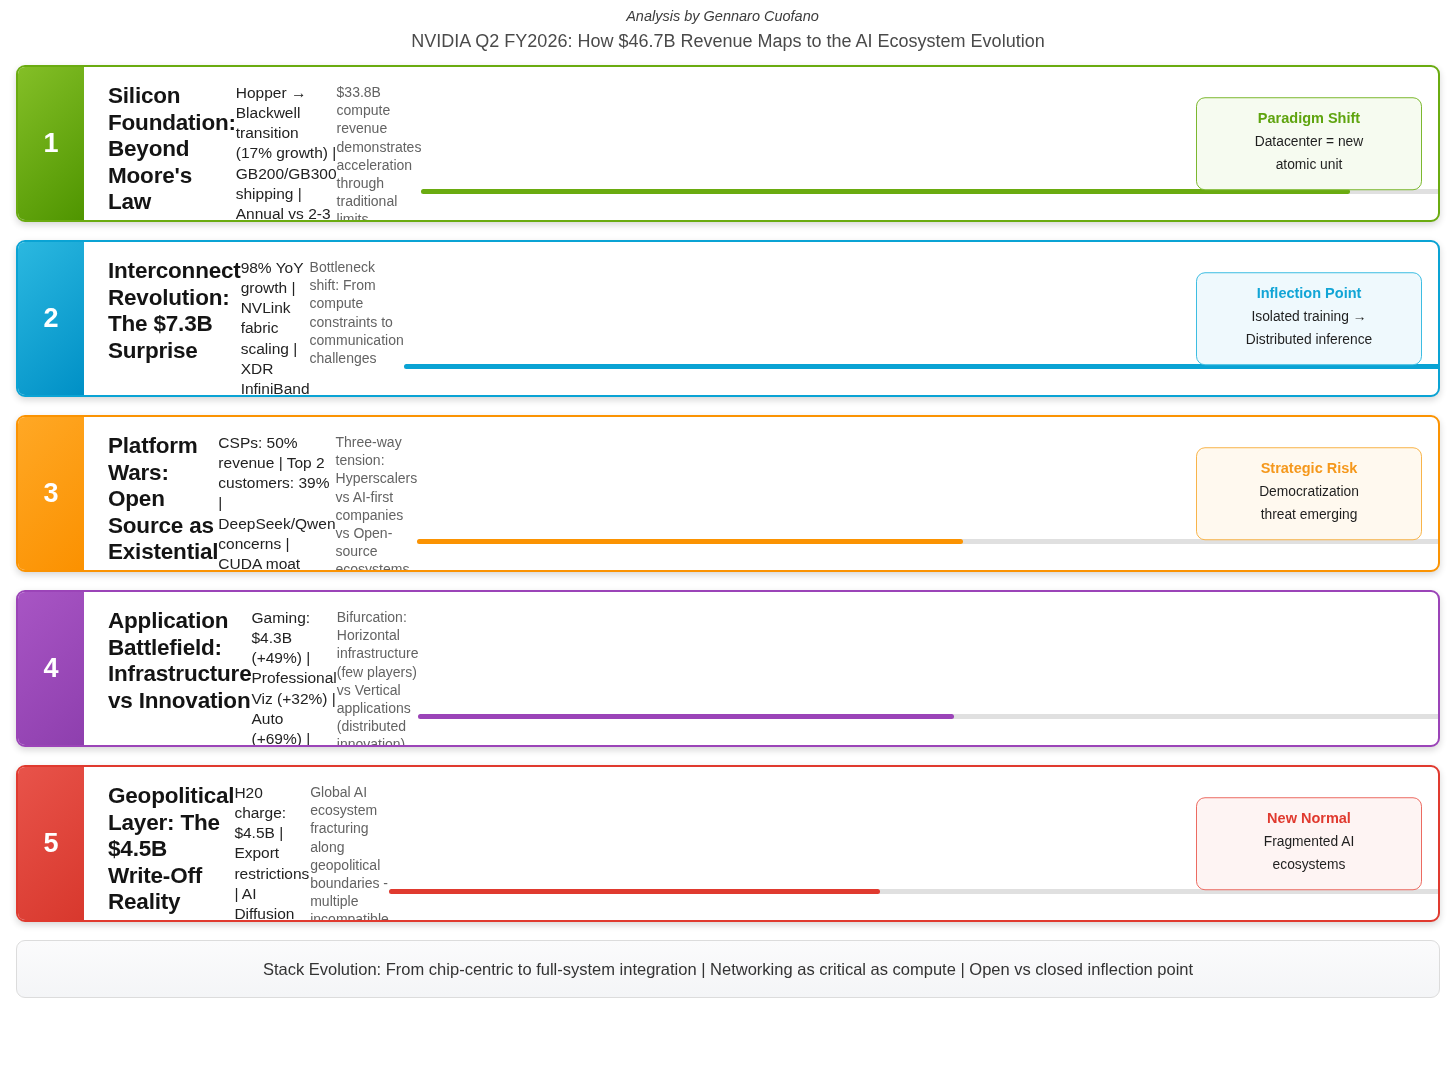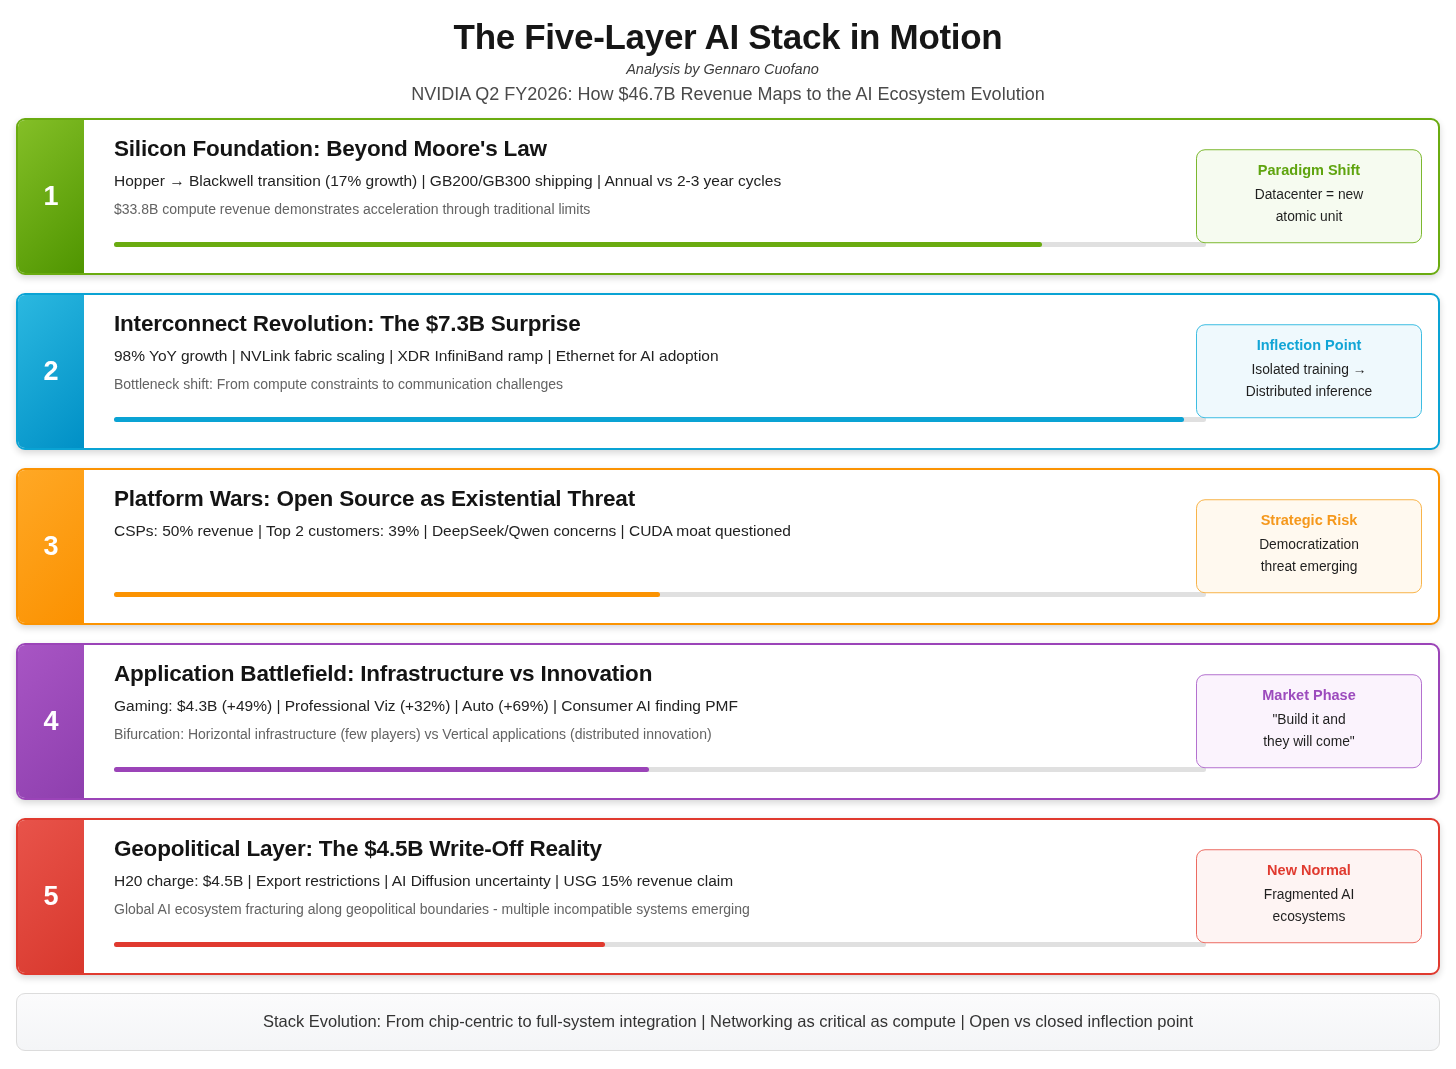--- a/index.html
+++ b/index.html
@@ -77,25 +77,25 @@
     justify-content: center;
     color: #ffffff;
     font-size: 27px;
     font-weight: bold;
     position: relative;
     z-index: 2;
   }
 
   .layer-body {
     flex: 1 1 auto;
-    padding: 16px 0 0 30px;
+    padding: 16px 0 0 24px;
     box-sizing: border-box;
     min-width: 0;
     display: flex;
-    flex-direction: column;
+    flex-direction: row;
   }
 
   .layer-title {
     font-size: 22.5px;
     font-weight: bold;
     color: #141414;
     line-height: 1.18;
     margin: 0 0 9px 0;
     letter-spacing: -0.2px;
   }
@@ -178,21 +178,20 @@
     font-size: 16.5px;
     color: #333333;
   }
 </style>
 </head>
 <body>
 
 <div class="page">
 
   <div class="header">
-    <div class="main-title">The Five-Layer AI Stack in Motion</div>
     <div class="byline">Analysis by Gennaro Cuofano</div>
     <div class="subtitle">NVIDIA Q2 FY2026: How $46.7B Revenue Maps to the AI Ecosystem Evolution</div>
   </div>
 
   <div class="stack" id="stack">
       <div class="layer-card" style="border-color: rgb(106, 171, 16);">
         <div class="layer-number" style="background: linear-gradient(135deg, rgb(132, 191, 39) 0%, rgb(79, 149, 0) 100%);">
           <span>1</span>
         </div>
         <div class="layer-body">
@@ -231,20 +230,21 @@
           <div class="badge-line">Distributed inference</div>
         </div>
       </div>
       <div class="layer-card" style="border-color: rgb(251, 147, 2);">
         <div class="layer-number" style="background: linear-gradient(135deg, rgb(255, 168, 37) 0%, rgb(251, 145, 0) 100%);">
           <span>3</span>
         </div>
         <div class="layer-body">
           <div class="layer-title">Platform Wars: Open Source as Existential Threat</div>
           <div class="layer-metrics">CSPs: 50% revenue | Top 2 customers: 39% | DeepSeek/Qwen concerns | CUDA moat questioned</div>
+          <div class="layer-insight">Three-way tension: Hyperscalers vs AI-first companies vs Open-source ecosystems</div>
           <div class="progress-wrap">
             <div class="progress-track">
               <div class="progress-fill" style="width: 50%; background: rgb(251, 147, 2);"></div>
             </div>
           </div>
         </div>
         <div class="badge" style="border-color: rgb(248, 180, 74); background: rgb(255, 249, 239);">
           <div class="badge-title" style="color: rgb(245, 152, 28);">Strategic Risk</div>
           <div class="badge-line">Democratization</div>
           <div class="badge-line">threat emerging</div>
@@ -257,25 +257,20 @@
         <div class="layer-body">
           <div class="layer-title">Application Battlefield: Infrastructure vs Innovation</div>
           <div class="layer-metrics">Gaming: $4.3B (+49%) | Professional Viz (+32%) | Auto (+69%) | Consumer AI finding PMF</div>
           <div class="layer-insight">Bifurcation: Horizontal infrastructure (few players) vs Vertical applications (distributed innovation)</div>
           <div class="progress-wrap">
             <div class="progress-track">
               <div class="progress-fill" style="width: 49%; background: rgb(155, 68, 184);"></div>
             </div>
           </div>
         </div>
-        <div class="badge" style="border-color: rgb(180, 113, 207); background: rgb(251, 243, 253);">
-          <div class="badge-title" style="color: rgb(156, 75, 189);">Market Phase</div>
-          <div class="badge-line">"Build it and</div>
-          <div class="badge-line">they will come"</div>
-        </div>
       </div>
       <div class="layer-card" style="border-color: rgb(224, 58, 47);">
         <div class="layer-number" style="background: linear-gradient(135deg, rgb(232, 83, 74) 0%, rgb(216, 56, 45) 100%);">
           <span>5</span>
         </div>
         <div class="layer-body">
           <div class="layer-title">Geopolitical Layer: The $4.5B Write-Off Reality</div>
           <div class="layer-metrics">H20 charge: $4.5B | Export restrictions | AI Diffusion uncertainty | USG 15% revenue claim</div>
           <div class="layer-insight">Global AI ecosystem fracturing along geopolitical boundaries - multiple incompatible systems emerging</div>
           <div class="progress-wrap">

